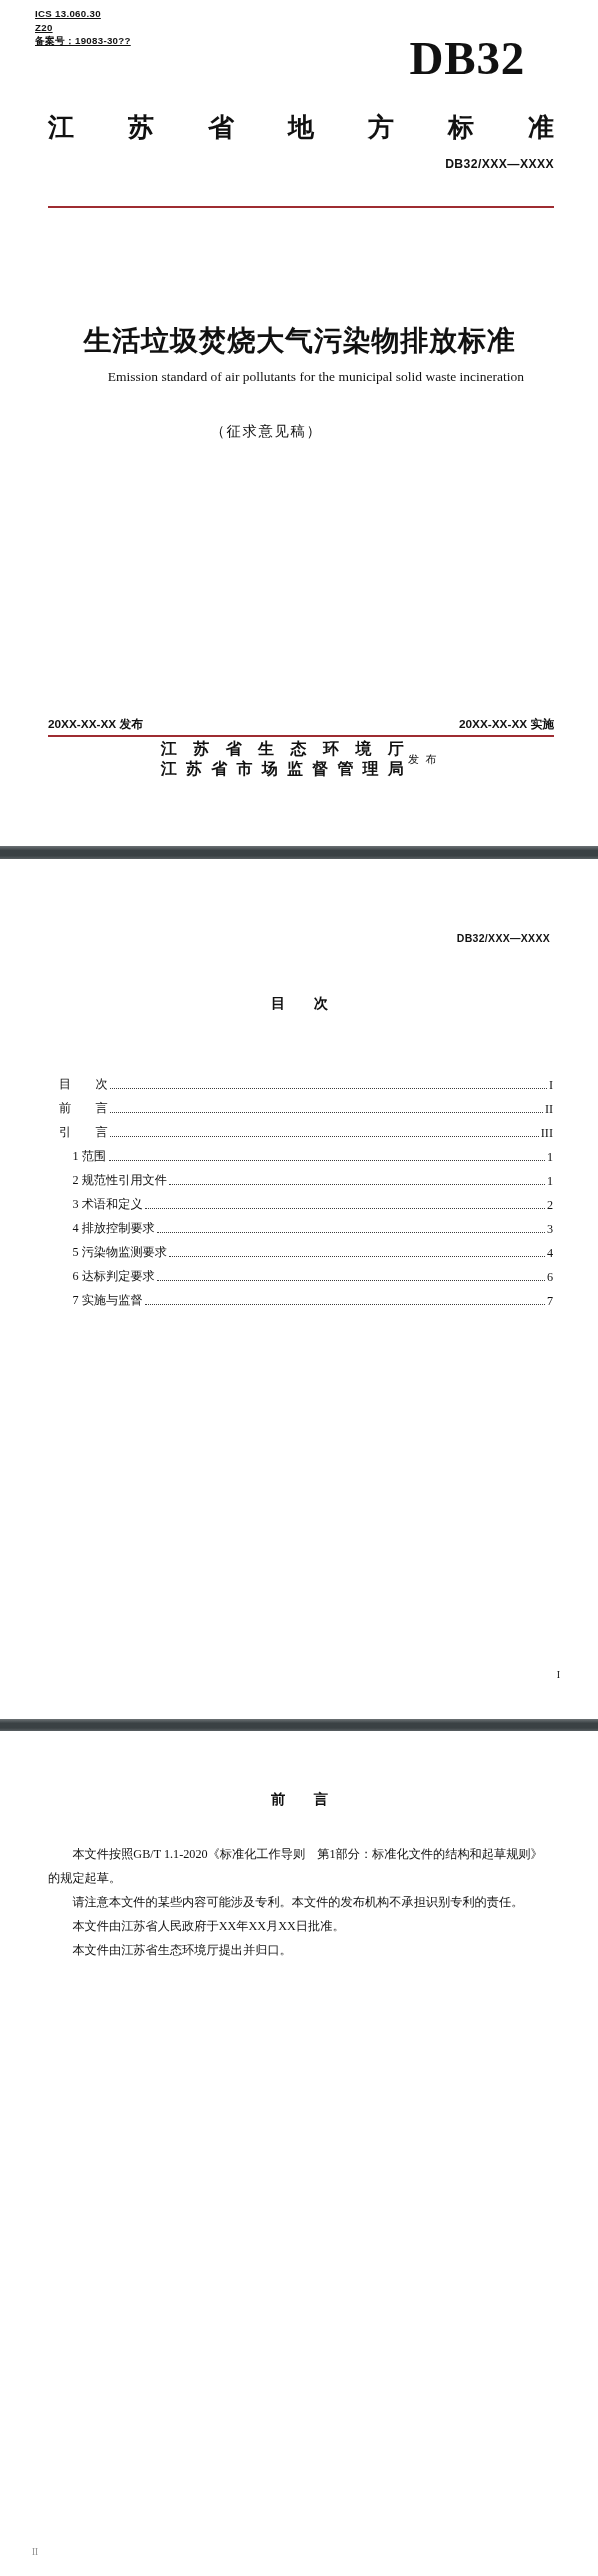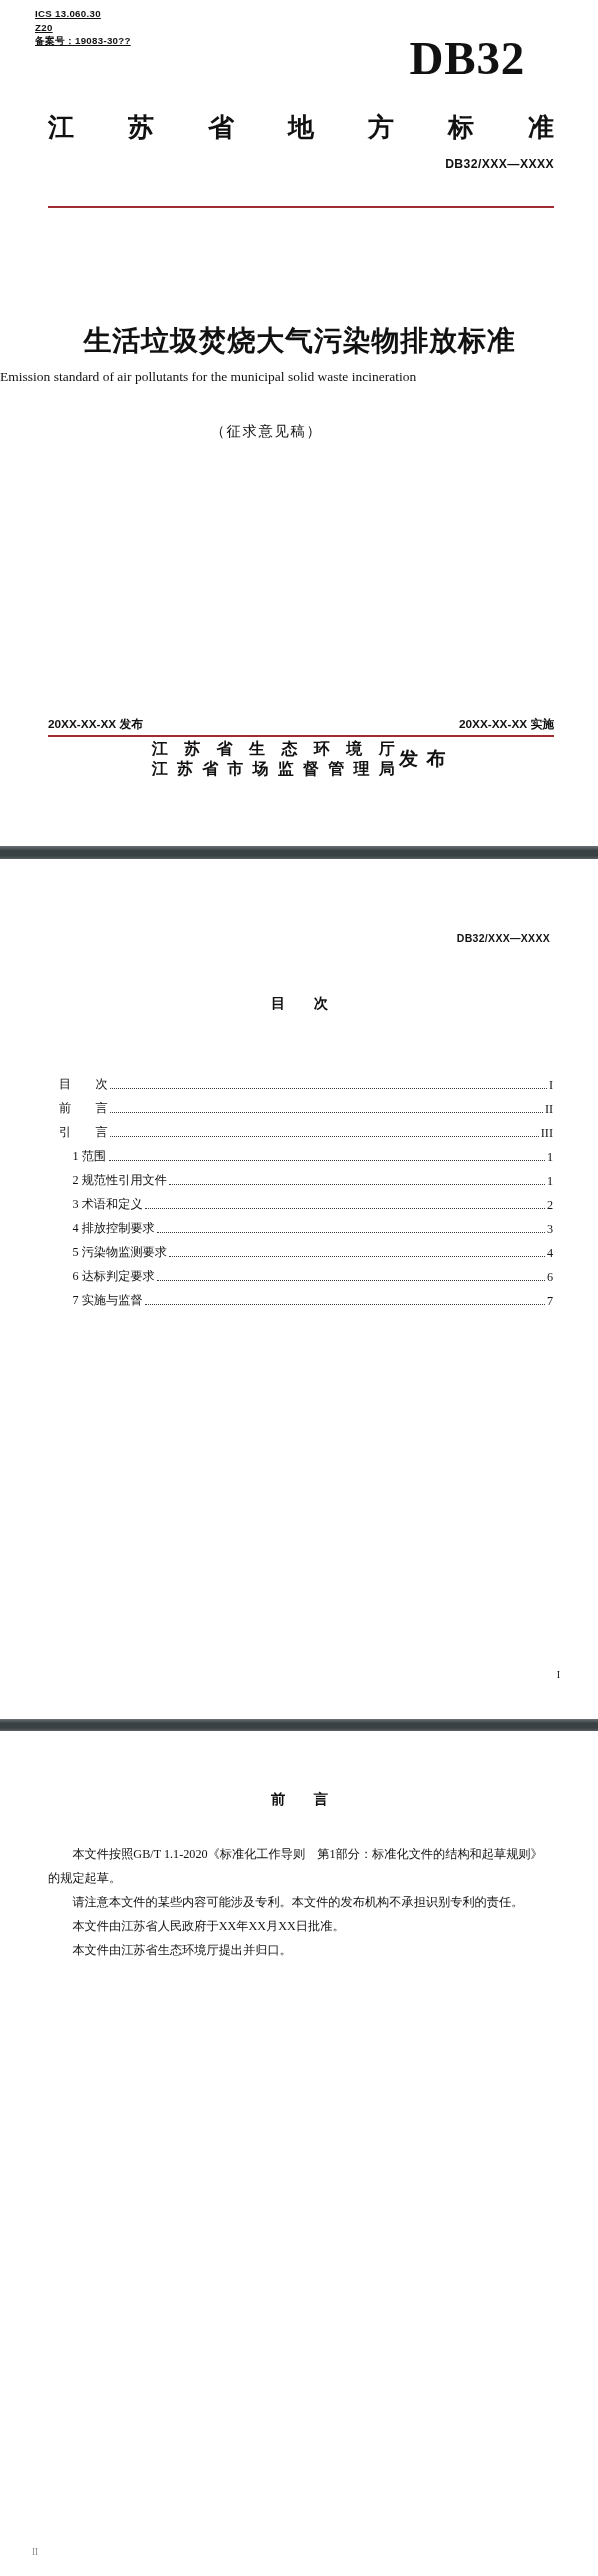--- a/index.html
+++ b/index.html
@@ -46,21 +46,21 @@
     background:var(--accent-red);
   }
   .red-line-top{top:206px;}
   .red-line-bottom{top:735px;}
   .title-cn{
     position:absolute;top:322px;left:0;width:599px;
     text-align:center;font-size:28px;font-weight:bold;letter-spacing:0.8px;
   }
   .title-en{
     position:absolute;top:369px;left:0;width:524px;
-    text-align:left;
+    text-align:right;
     font-family:"Liberation Serif",serif;font-size:13.5px;
   }
   .draft-stage{
     position:absolute;top:422px;left:0;width:533px;
     text-align:center;
     font-family:"Liberation Serif",serif;font-size:14.3px;letter-spacing:1.7px;
   }
   .dates-row{
     position:absolute;top:717px;left:48px;width:506px;
     display:flex;justify-content:space-between;
@@ -69,21 +69,21 @@
   .issuer-row{
     position:absolute;top:739px;left:0;width:599px;
     display:flex;justify-content:center;align-items:center;
   }
   .issuer-lines{
     width:243px;
     font-size:16px;font-weight:bold;line-height:20px;
     text-align:justify;text-align-last:justify;
   }
   .publish-label{
-    font-size:19px;font-weight:bold;margin-left:4.2px;letter-spacing:1.7px;white-space:nowrap;
+    font-size:11px;font-weight:normal;margin-left:4.2px;letter-spacing:1.7px;white-space:nowrap;
   }
   
   .page-header-number{
     position:absolute;top:73px;right:49px;
     font-size:10.5px;font-weight:bold;letter-spacing:0.3px;
   }
   .section-title{
     position:absolute;top:135px;left:0;width:599px;
     text-align:center;font-size:14.3px;font-weight:bold;
   }

